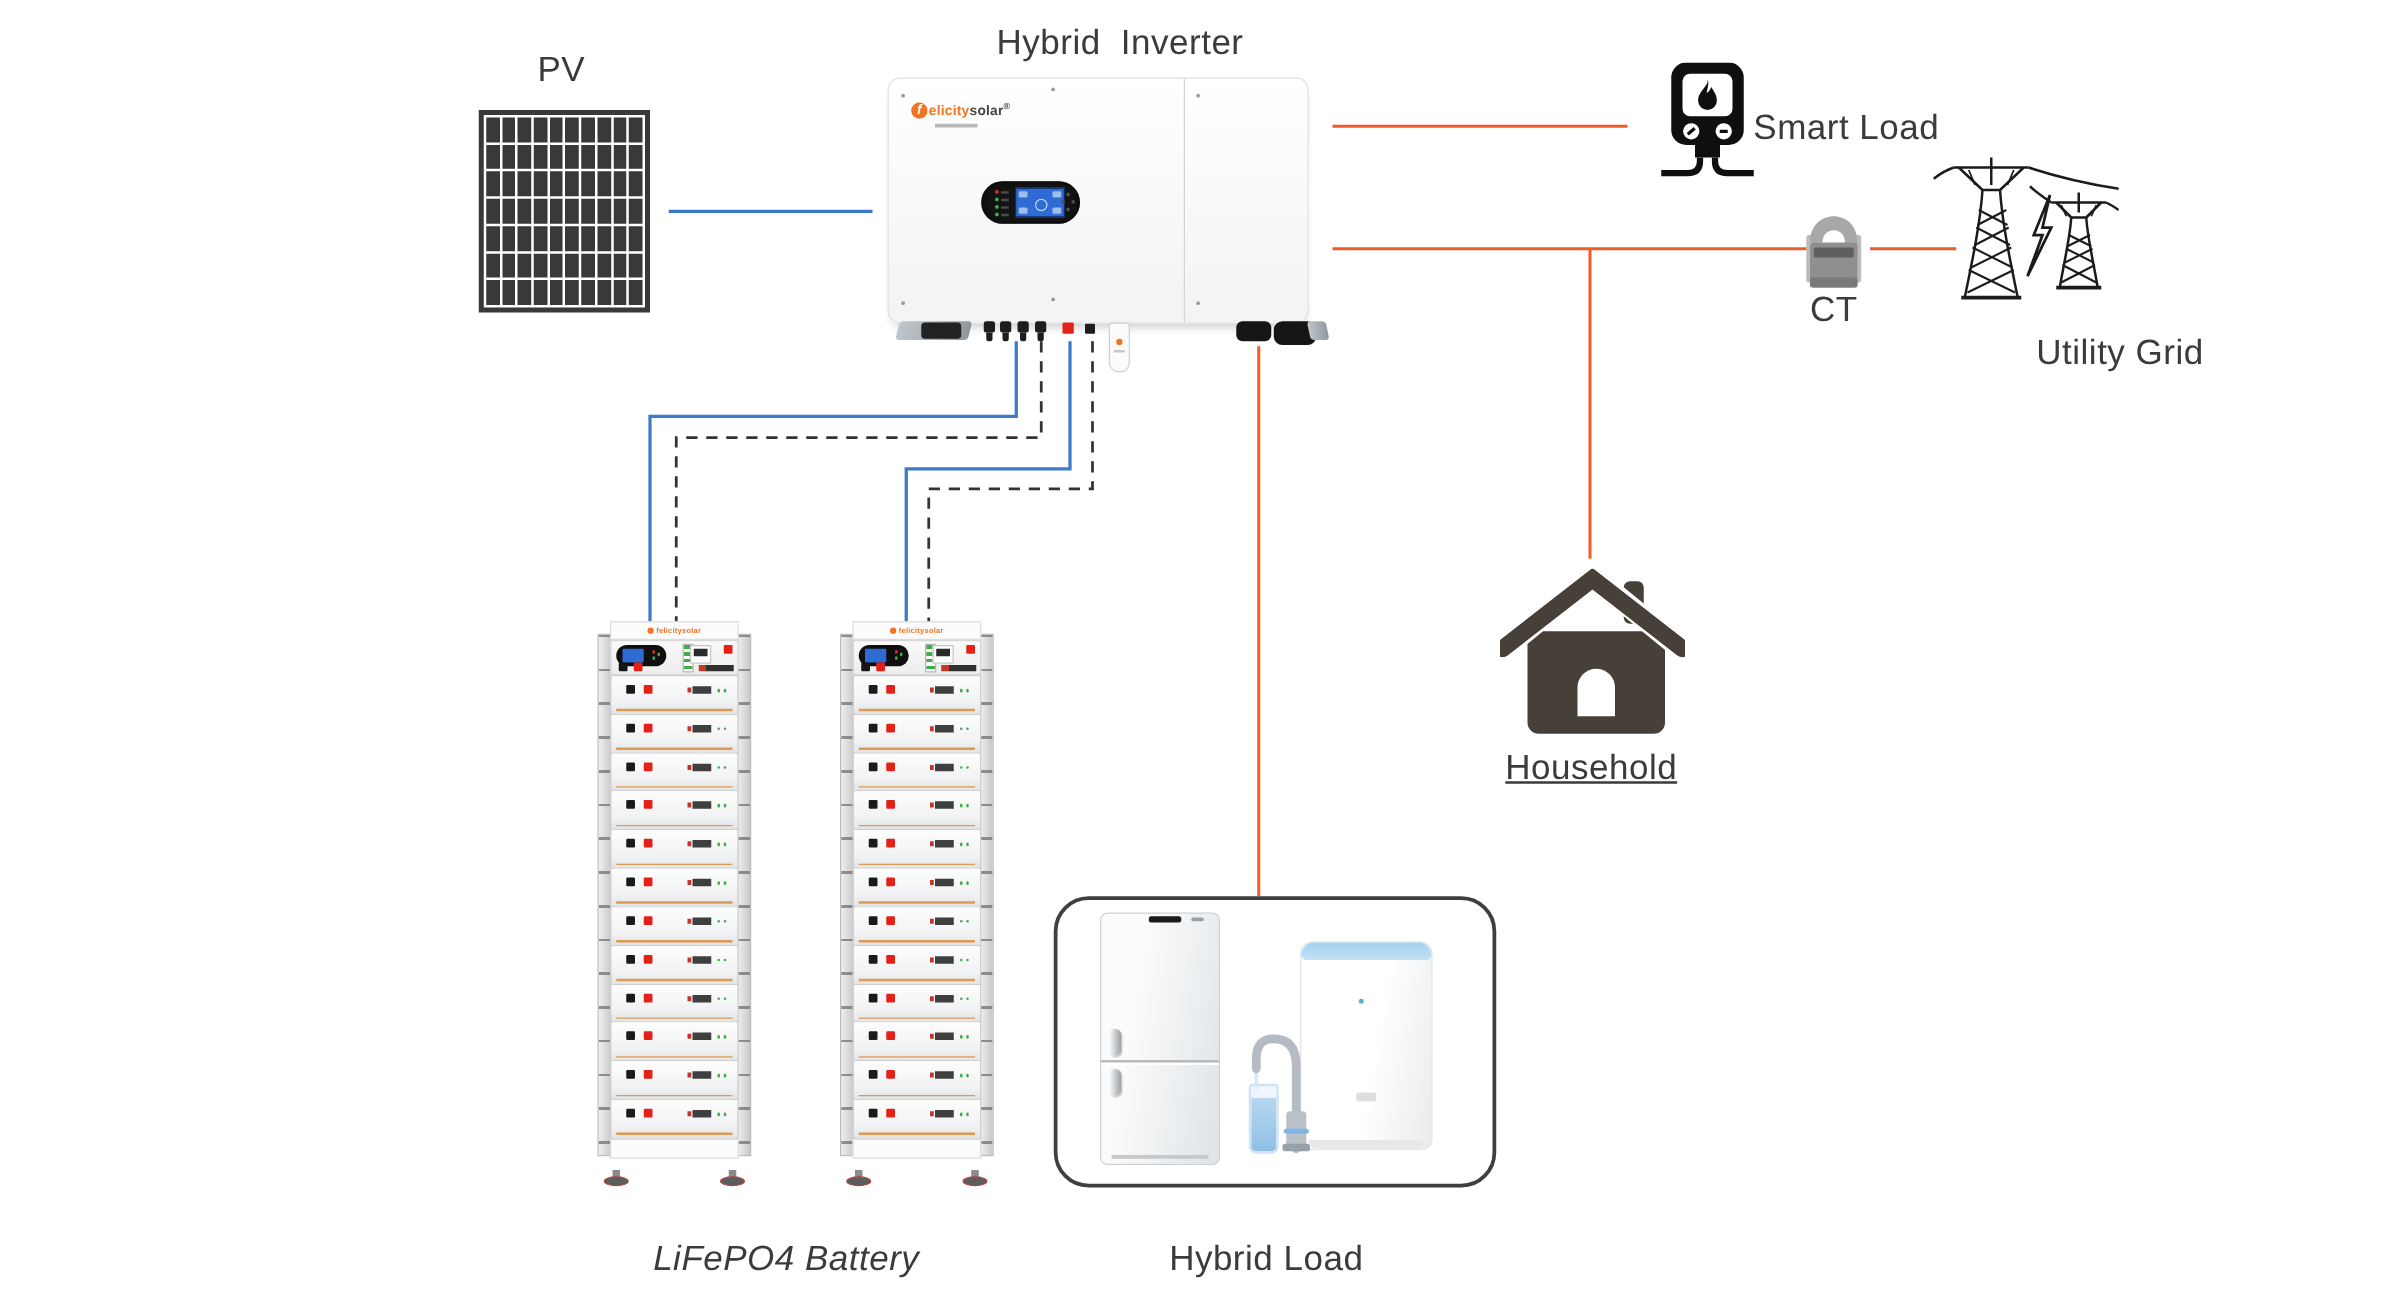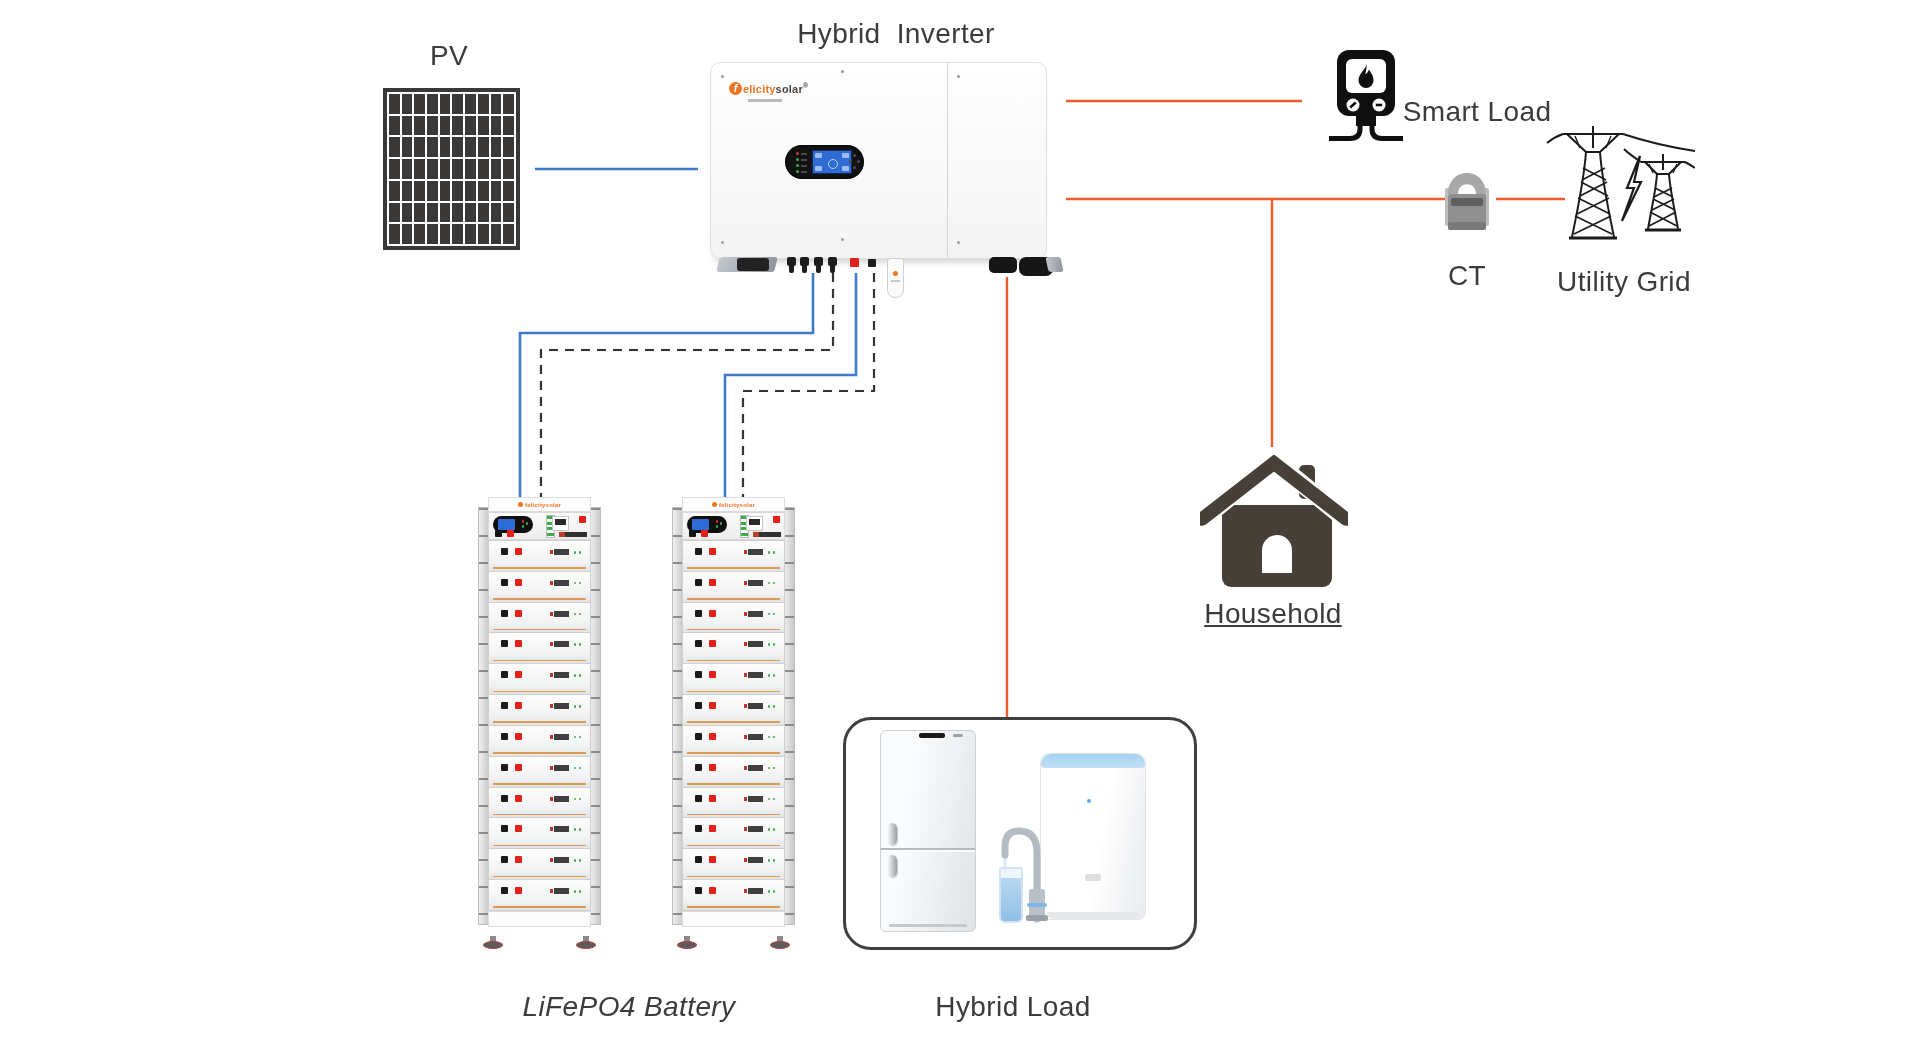--- a/index.html
+++ b/index.html
@@ -172,23 +172,23 @@
       <polyline points="874,273 874,391 743,391 743,499" class="conn comm-dashed"></polyline>
       <polyline points="1066,101 1302,101" class="conn grid-orange"></polyline>
       <polyline points="1066,199 1447,199" class="conn grid-orange"></polyline>
       <polyline points="1272,199 1272,447" class="conn grid-orange"></polyline>
       <polyline points="1496,199 1565,199" class="conn grid-orange"></polyline>
       <polyline points="1007,277 1007,717" class="conn grid-orange"></polyline>
     </svg>
 
   <div class="dlabel" style="left:449px;top:40px;">PV</div>
   <div class="dlabel wide" style="left:896px;top:18px;text-align:center;">Hybrid Inverter</div>
-  <div class="dlabel" style="left:1477px;top:96px;">Smart Load</div>
-  <div class="dlabel" style="left:1467px;top:260px;text-align:right;">CT</div>
-  <div class="dlabel" style="left:1624px;top:266px;">Utility Grid</div>
+  <div class="dlabel" style="left:1477px;top:86px;">Smart Load</div>
+  <div class="dlabel" style="left:1467px;top:232px;text-align:right;">CT</div>
+  <div class="dlabel" style="left:1696px;top:266px;">Utility Grid</div>
   <div class="dlabel" style="left:1273px;top:598px;text-decoration:underline;">Household</div>
   <div class="dlabel" style="left:629px;top:991px;font-style:italic;">LiFePO4 Battery</div>
   <div class="dlabel" style="left:1013px;top:991px;">Hybrid Load</div>
 
   <div class="abs pv-frame">
     <div class="pv-grid" style="grid-template-columns: repeat(10, 1fr);">
         <div class="pv-cell"></div>
         <div class="pv-cell"></div>
         <div class="pv-cell"></div>
         <div class="pv-cell"></div>

